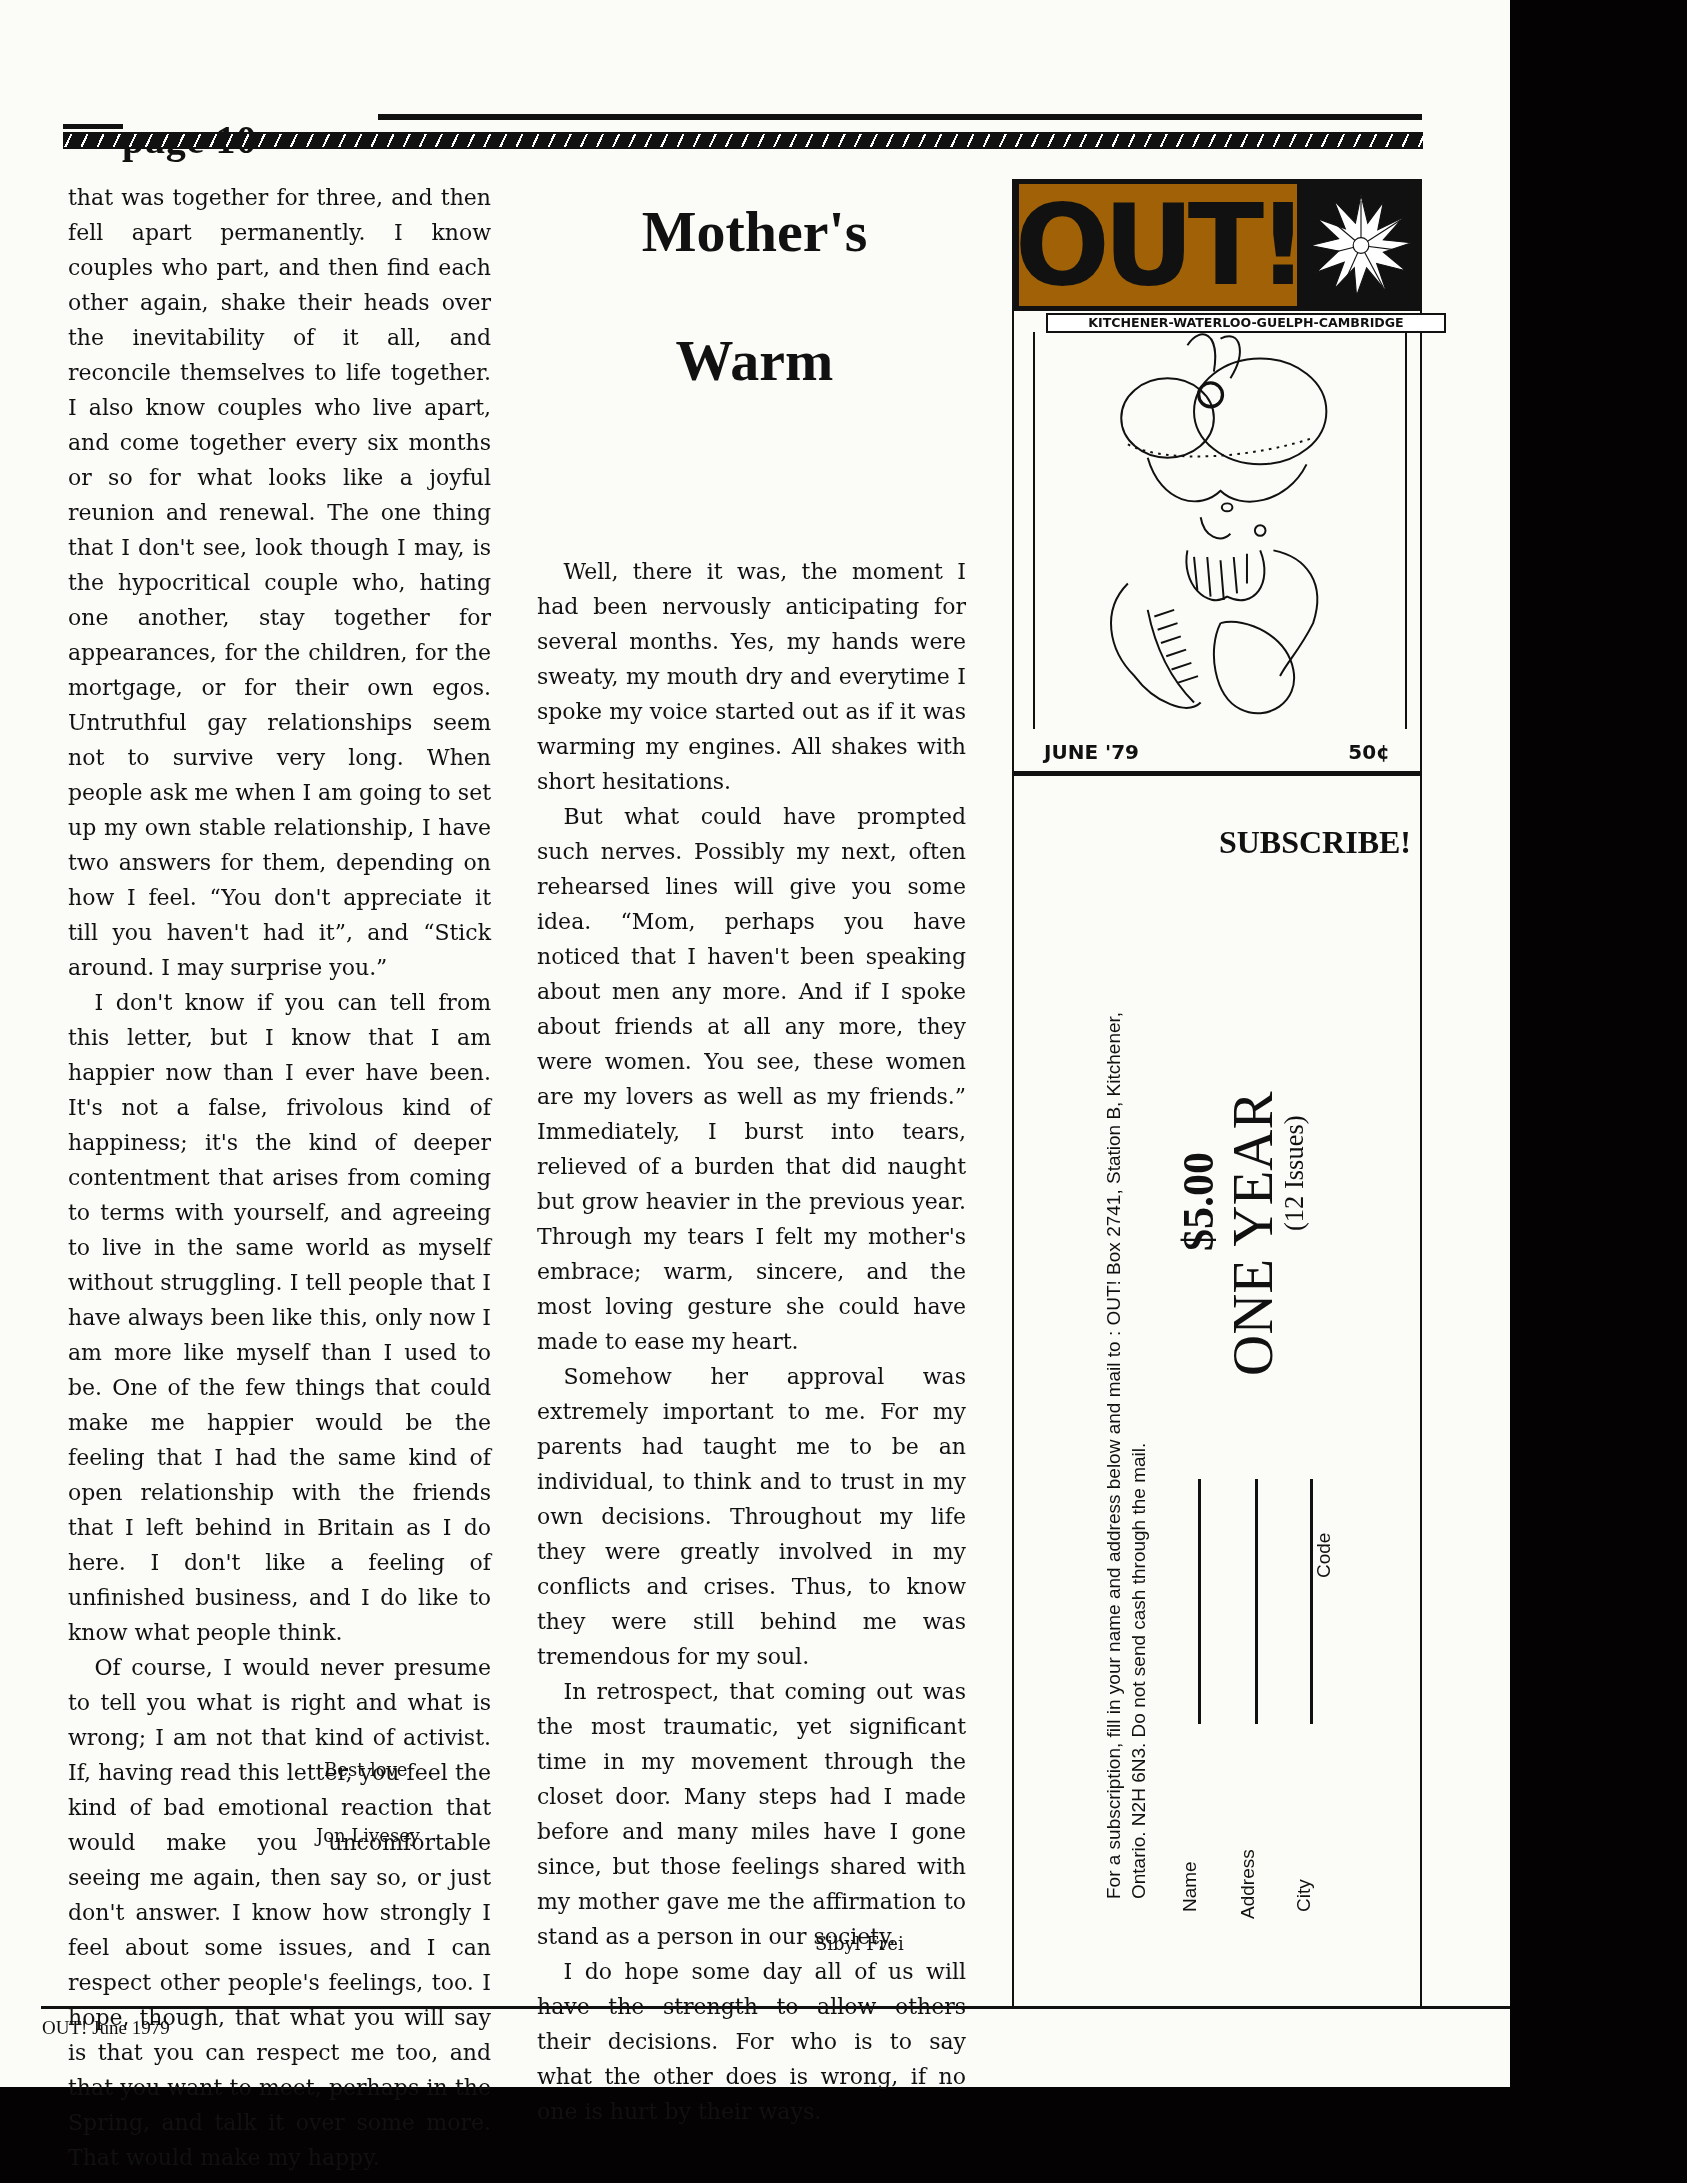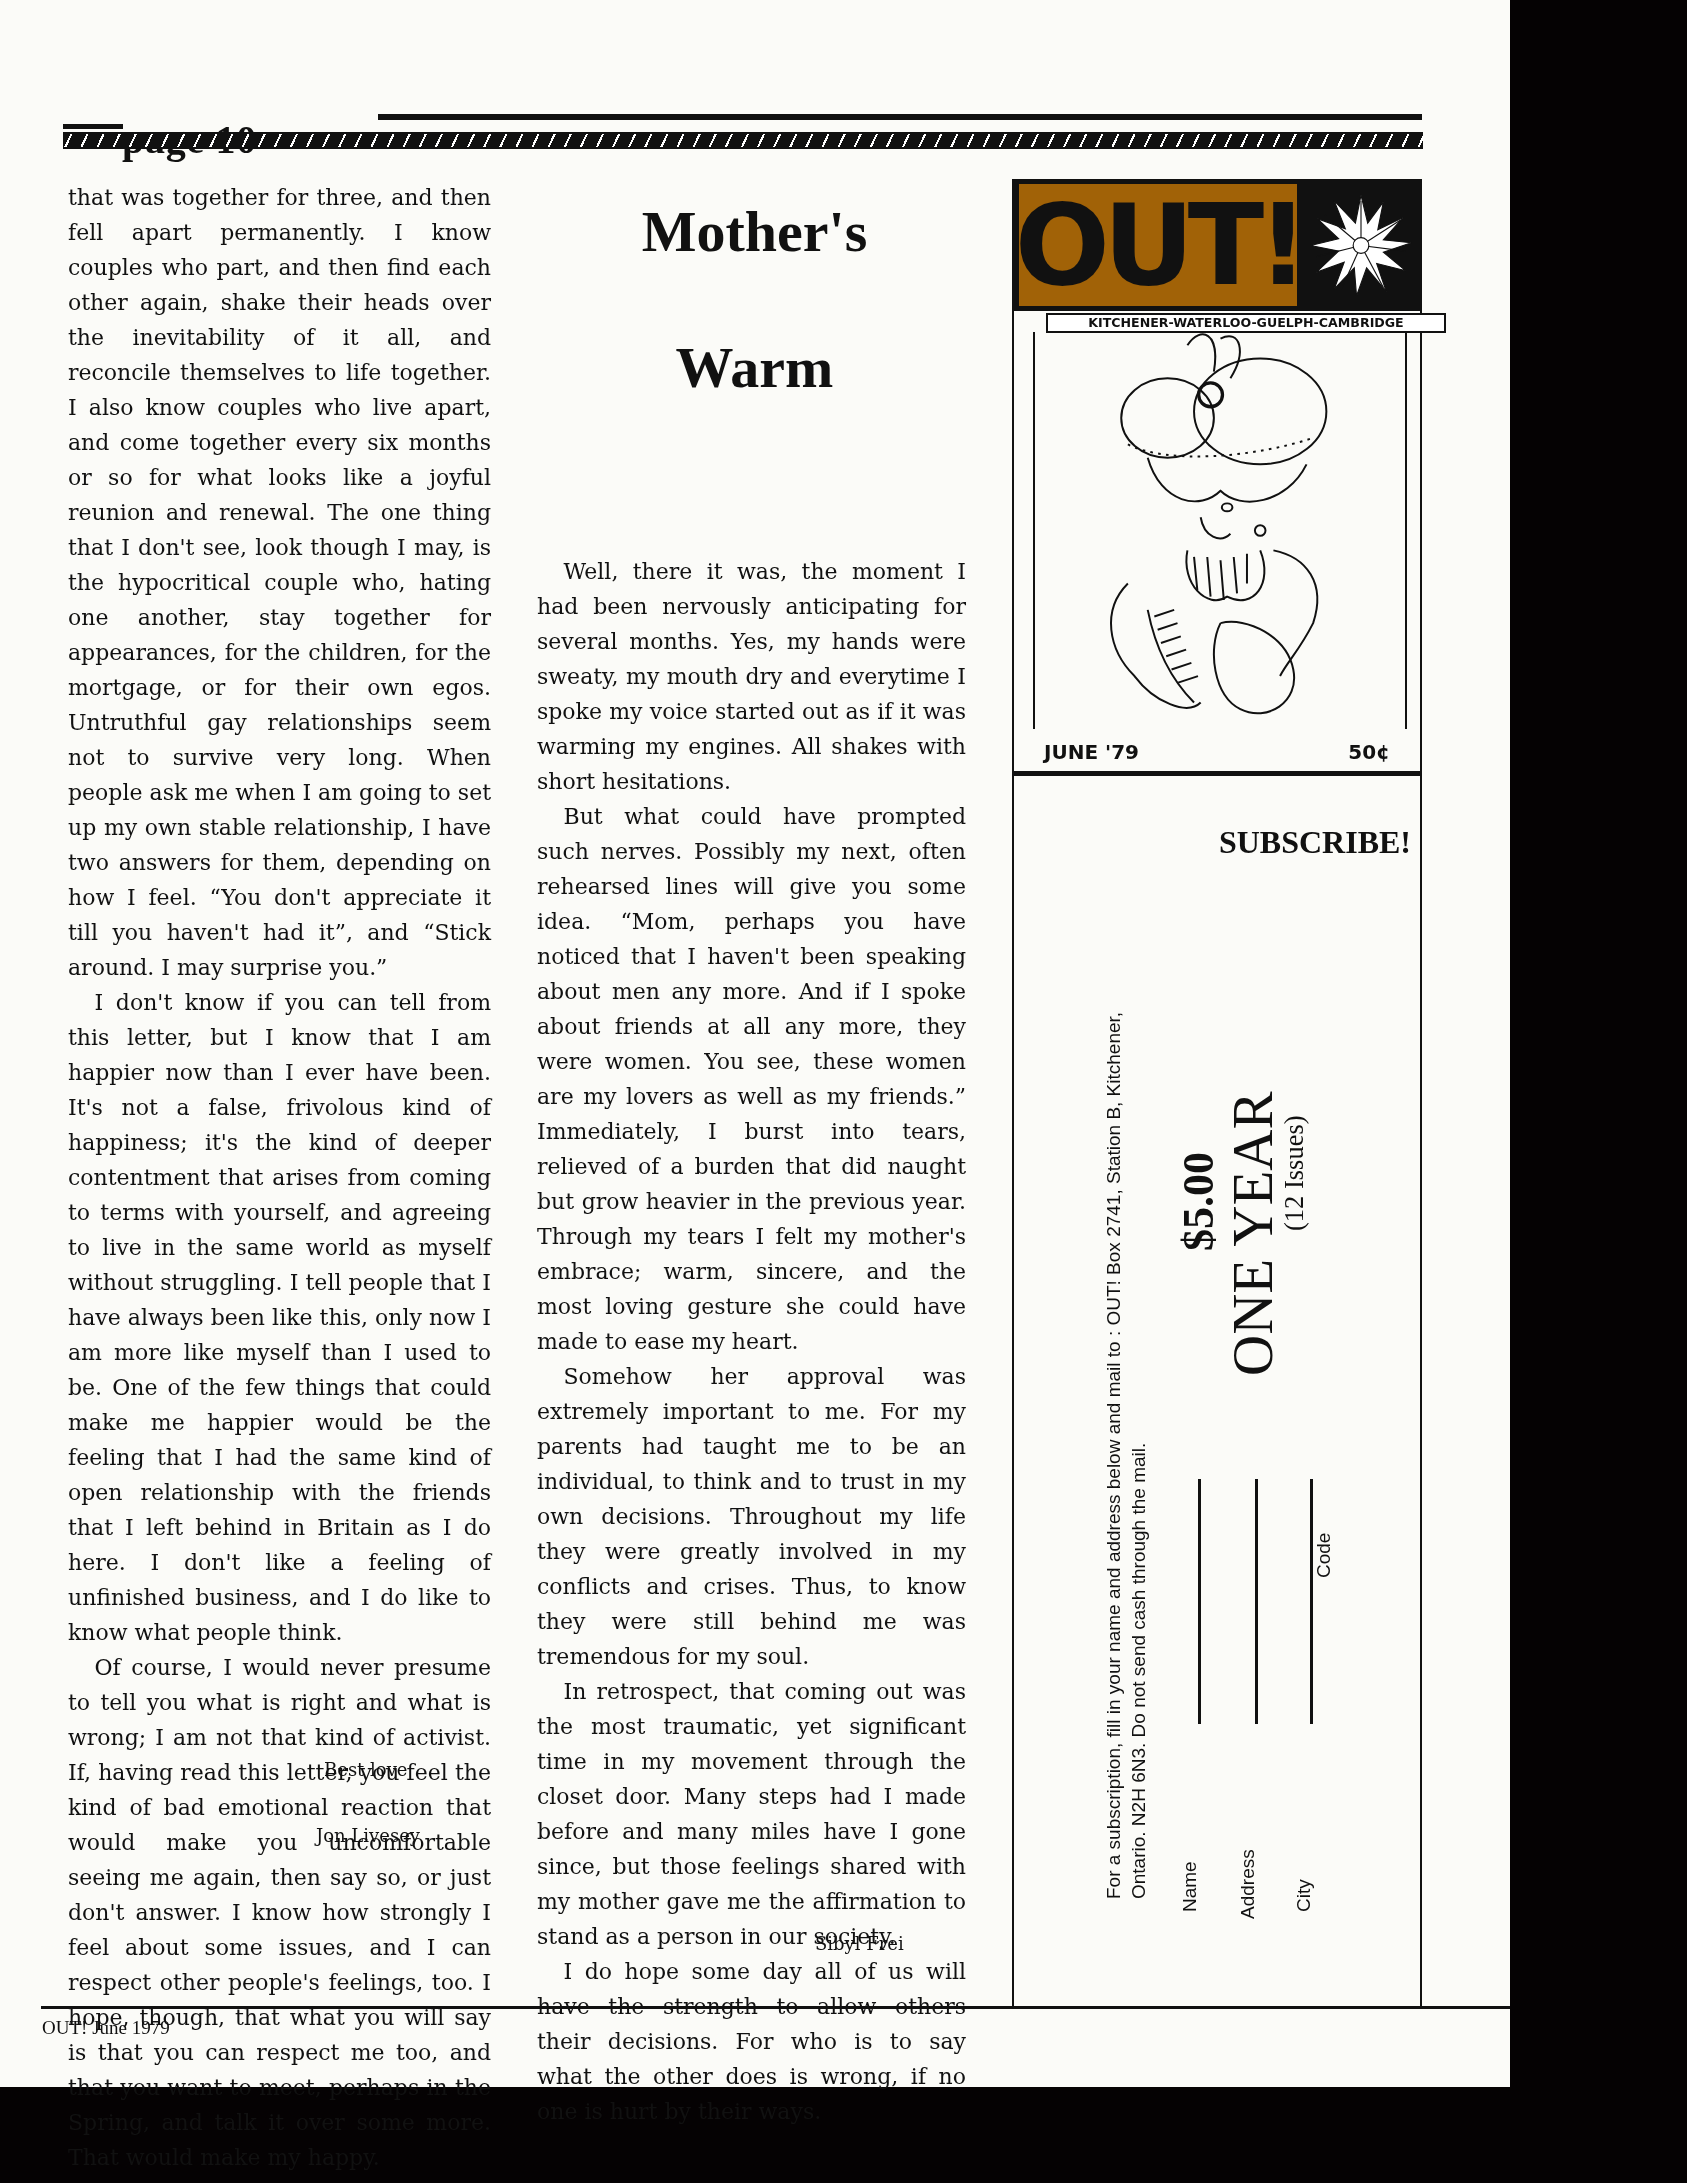--- a/index.html
+++ b/index.html
@@ -75,21 +75,21 @@
 
   <div class="col col-left">
     <p>that was together for three, and then fell apart permanently. I know couples who part, and then find each other again, shake their heads over the inevitability of it all, and reconcile themselves to life together. I also know couples who live apart, and come together every six months or so for what looks like a joyful reunion and renewal. The one thing that I don't see, look though I may, is the hypocritical couple who, hating one another, stay together for appearances, for the children, for the mortgage, or for their own egos. Untruthful gay relationships seem not to survive very long. When people ask me when I am going to set up my own stable relationship, I have two answers for them, depending on how I feel. “You don't appreciate it till you haven't had it”, and “Stick around. I may surprise you.”</p>
     <p class="indent">I don't know if you can tell from this letter, but I know that I am happier now than I ever have been. It's not a false, frivolous kind of happiness; it's the kind of deeper contentment that arises from coming to terms with yourself, and agreeing to live in the same world as myself without struggling. I tell people that I have always been like this, only now I am more like myself than I used to be. One of the few things that could make me happier would be the feeling that I had the same kind of open relationship with the friends that I left behind in Britain as I do here. I don't like a feeling of unfinished business, and I do like to know what people think.</p>
     <p class="indent">Of course, I would never presume to tell you what is right and what is wrong; I am not that kind of activist. If, having read this letter, you feel the kind of bad emotional reaction that would make you uncomfortable seeing me again, then say so, or just don't answer. I know how strongly I feel about some issues, and I can respect other people's feelings, too. I hope, though, that what you will say is that you can respect me too, and that you want to meet, perhaps in the Spring, and talk it over some more. That would make my happy.</p>
   </div>
   <div class="sig" style="left:324px; top:1759px;">Best love</div>
   <div class="sig" style="left:316px; top:1825px;">Jon Livesey</div>
 
   <div class="headline" style="top:198px;">Mother's</div>
-  <div class="headline" style="top:334px;">Warm</div>
+  <div class="headline" style="top:327px;">Warm</div>
 
   <div class="col col-mid">
     <p class="indent">Well, there it was, the moment I had been nervously anticipating for several months. Yes, my hands were sweaty, my mouth dry and everytime I spoke my voice started out as if it was warming my engines. All shakes with short hesitations.</p>
     <p class="indent">But what could have prompted such nerves. Possibly my next, often rehearsed lines will give you some idea. “Mom, perhaps you have noticed that I haven't been speaking about men any more. And if I spoke about friends at all any more, they were women. You see, these women are my lovers as well as my friends.” Immediately, I burst into tears, relieved of a burden that did naught but grow heavier in the previous year. Through my tears I felt my mother's embrace; warm, sincere, and the most loving gesture she could have made to ease my heart.</p>
     <p class="indent">Somehow her approval was extremely important to me. For my parents had taught me to be an individual, to think and to trust in my own decisions. Throughout my life they were greatly involved in my conflicts and crises. Thus, to know they were still behind me was tremendous for my soul.</p>
     <p class="indent">In retrospect, that coming out was the most traumatic, yet significant time in my movement through the closet door. Many steps had I made before and many miles have I gone since, but those feelings shared with my mother gave me the affirmation to stand as a person in our society.</p>
     <p class="indent">I do hope some day all of us will have the strength to allow others their decisions. For who is to say what the other does is wrong, if no one is hurt by their ways.</p>
   </div>
   <div class="sig" style="left:815px; top:1933px;">Sibyl Frei</div>
 

